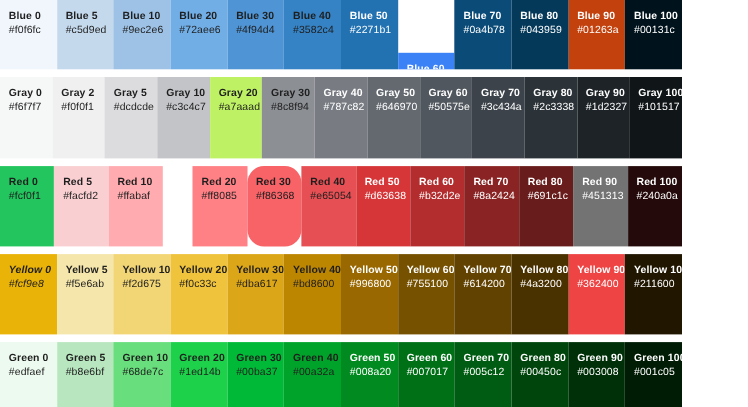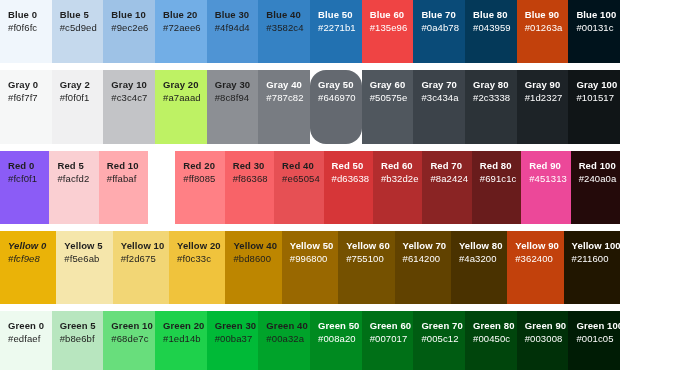--- a/index.html
+++ b/index.html
@@ -80,21 +80,21 @@
         <div class="swatch-hex">#4f94d4</div>
       </div>
       <div class="swatch text-dark" style="background: rgb(53, 130, 196);">
         <div class="swatch-name">Blue 40</div>
         <div class="swatch-hex">#3582c4</div>
       </div>
       <div class="swatch text-light" style="background: rgb(34, 113, 177);">
         <div class="swatch-name">Blue 50</div>
         <div class="swatch-hex">#2271b1</div>
       </div>
-      <div class="swatch text-light" style="background: #ef4444;">
+      <div class="swatch text-light" style="background: #3b82f6; margin-top: 48px;">
         <div class="swatch-name">Blue 60</div>
         <div class="swatch-hex">#135e96</div>
       </div>
       <div class="swatch text-light" style="background: rgb(10, 75, 120);">
         <div class="swatch-name">Blue 70</div>
         <div class="swatch-hex">#0a4b78</div>
       </div>
       <div class="swatch text-light" style="background: rgb(4, 57, 89);">
         <div class="swatch-name">Blue 80</div>
         <div class="swatch-hex">#043959</div>
@@ -111,37 +111,41 @@
     <div class="row-gap"></div>
     <div class="palette-row row-gray">
       <div class="swatch text-dark" style="background: rgb(246, 247, 247);">
         <div class="swatch-name">Gray 0</div>
         <div class="swatch-hex">#f6f7f7</div>
       </div>
       <div class="swatch text-dark" style="background: rgb(240, 240, 241);">
         <div class="swatch-name">Gray 2</div>
         <div class="swatch-hex">#f0f0f1</div>
       </div>
+      <div class="swatch text-dark" style="background: rgb(220, 220, 222);">
+        <div class="swatch-name">Gray 5</div>
+        <div class="swatch-hex">#dcdcde</div>
+      </div>
       <div class="swatch text-dark" style="background: rgb(195, 196, 199);">
         <div class="swatch-name">Gray 10</div>
         <div class="swatch-hex">#c3c4c7</div>
       </div>
       <div class="swatch text-dark" style="background: #bef264;">
         <div class="swatch-name">Gray 20</div>
         <div class="swatch-hex">#a7aaad</div>
       </div>
       <div class="swatch text-dark" style="background: rgb(140, 143, 148);">
         <div class="swatch-name">Gray 30</div>
         <div class="swatch-hex">#8c8f94</div>
       </div>
       <div class="swatch text-light" style="background: rgb(120, 124, 130);">
         <div class="swatch-name">Gray 40</div>
         <div class="swatch-hex">#787c82</div>
       </div>
-      <div class="swatch text-light" style="background: rgb(100, 105, 112); border-radius: 16px;">
+      <div class="swatch text-light" style="background: rgb(100, 105, 112);">
         <div class="swatch-name">Gray 50</div>
         <div class="swatch-hex">#646970</div>
       </div>
       <div class="swatch text-light" style="background: rgb(80, 87, 94);">
         <div class="swatch-name">Gray 60</div>
         <div class="swatch-hex">#50575e</div>
       </div>
       <div class="swatch text-light" style="background: rgb(60, 67, 74);">
         <div class="swatch-name">Gray 70</div>
         <div class="swatch-hex">#3c434a</div>
@@ -154,37 +158,37 @@
         <div class="swatch-name">Gray 90</div>
         <div class="swatch-hex">#1d2327</div>
       </div>
       <div class="swatch text-light" style="background: rgb(16, 21, 23);">
         <div class="swatch-name">Gray 100</div>
         <div class="swatch-hex">#101517</div>
       </div>
     </div>
     <div class="row-gap"></div>
     <div class="palette-row row-red">
-      <div class="swatch text-dark" style="background: #8b5cf6;">
+      <div class="swatch text-dark" style="background: #22c55e;">
         <div class="swatch-name">Red 0</div>
         <div class="swatch-hex">#fcf0f1</div>
       </div>
       <div class="swatch text-dark" style="background: rgb(250, 207, 210);">
         <div class="swatch-name">Red 5</div>
         <div class="swatch-hex">#facfd2</div>
       </div>
       <div class="swatch text-dark" style="background: rgb(255, 171, 175);">
         <div class="swatch-name">Red 10</div>
         <div class="swatch-hex">#ffabaf</div>
       </div>
       <div class="swatch text-dark" style="background: rgb(255, 128, 133); margin-left: 27px;">
         <div class="swatch-name">Red 20</div>
         <div class="swatch-hex">#ff8085</div>
       </div>
-      <div class="swatch text-dark" style="background: rgb(248, 99, 104);">
+      <div class="swatch text-dark" style="background: rgb(248, 99, 104); border-radius: 15px;">
         <div class="swatch-name">Red 30</div>
         <div class="swatch-hex">#f86368</div>
       </div>
       <div class="swatch text-dark" style="background: rgb(230, 80, 84);">
         <div class="swatch-name">Red 40</div>
         <div class="swatch-hex">#e65054</div>
       </div>
       <div class="swatch text-light" style="background: rgb(214, 54, 56);">
         <div class="swatch-name">Red 50</div>
         <div class="swatch-hex">#d63638</div>
@@ -194,21 +198,21 @@
         <div class="swatch-hex">#b32d2e</div>
       </div>
       <div class="swatch text-light" style="background: rgb(138, 36, 36);">
         <div class="swatch-name">Red 70</div>
         <div class="swatch-hex">#8a2424</div>
       </div>
       <div class="swatch text-light" style="background: rgb(105, 28, 28);">
         <div class="swatch-name">Red 80</div>
         <div class="swatch-hex">#691c1c</div>
       </div>
-      <div class="swatch text-light" style="background: #ec4899;">
+      <div class="swatch text-light" style="background: #737373;">
         <div class="swatch-name">Red 90</div>
         <div class="swatch-hex">#451313</div>
       </div>
       <div class="swatch text-light" style="background: rgb(36, 10, 10);">
         <div class="swatch-name">Red 100</div>
         <div class="swatch-hex">#240a0a</div>
       </div>
     </div>
     <div class="row-gap"></div>
     <div class="palette-row row-yellow">
@@ -221,41 +225,45 @@
         <div class="swatch-hex">#f5e6ab</div>
       </div>
       <div class="swatch text-dark" style="background: rgb(242, 214, 117);">
         <div class="swatch-name">Yellow 10</div>
         <div class="swatch-hex">#f2d675</div>
       </div>
       <div class="swatch text-dark" style="background: rgb(240, 195, 60);">
         <div class="swatch-name">Yellow 20</div>
         <div class="swatch-hex">#f0c33c</div>
       </div>
+      <div class="swatch text-dark" style="background: rgb(219, 166, 23);">
+        <div class="swatch-name">Yellow 30</div>
+        <div class="swatch-hex">#dba617</div>
+      </div>
       <div class="swatch text-dark" style="background: rgb(189, 134, 0);">
         <div class="swatch-name">Yellow 40</div>
         <div class="swatch-hex">#bd8600</div>
       </div>
       <div class="swatch text-light" style="background: rgb(153, 104, 0);">
         <div class="swatch-name">Yellow 50</div>
         <div class="swatch-hex">#996800</div>
       </div>
       <div class="swatch text-light" style="background: rgb(117, 81, 0);">
         <div class="swatch-name">Yellow 60</div>
         <div class="swatch-hex">#755100</div>
       </div>
       <div class="swatch text-light" style="background: rgb(97, 66, 0);">
         <div class="swatch-name">Yellow 70</div>
         <div class="swatch-hex">#614200</div>
       </div>
       <div class="swatch text-light" style="background: rgb(74, 50, 0);">
         <div class="swatch-name">Yellow 80</div>
         <div class="swatch-hex">#4a3200</div>
       </div>
-      <div class="swatch text-light" style="background: #c2410c;">
+      <div class="swatch text-light" style="background: #ef4444;">
         <div class="swatch-name">Yellow 90</div>
         <div class="swatch-hex">#362400</div>
       </div>
       <div class="swatch text-light" style="background: rgb(33, 22, 0);">
         <div class="swatch-name">Yellow 100</div>
         <div class="swatch-hex">#211600</div>
       </div>
     </div>
     <div class="row-gap"></div>
     <div class="palette-row row-green">

